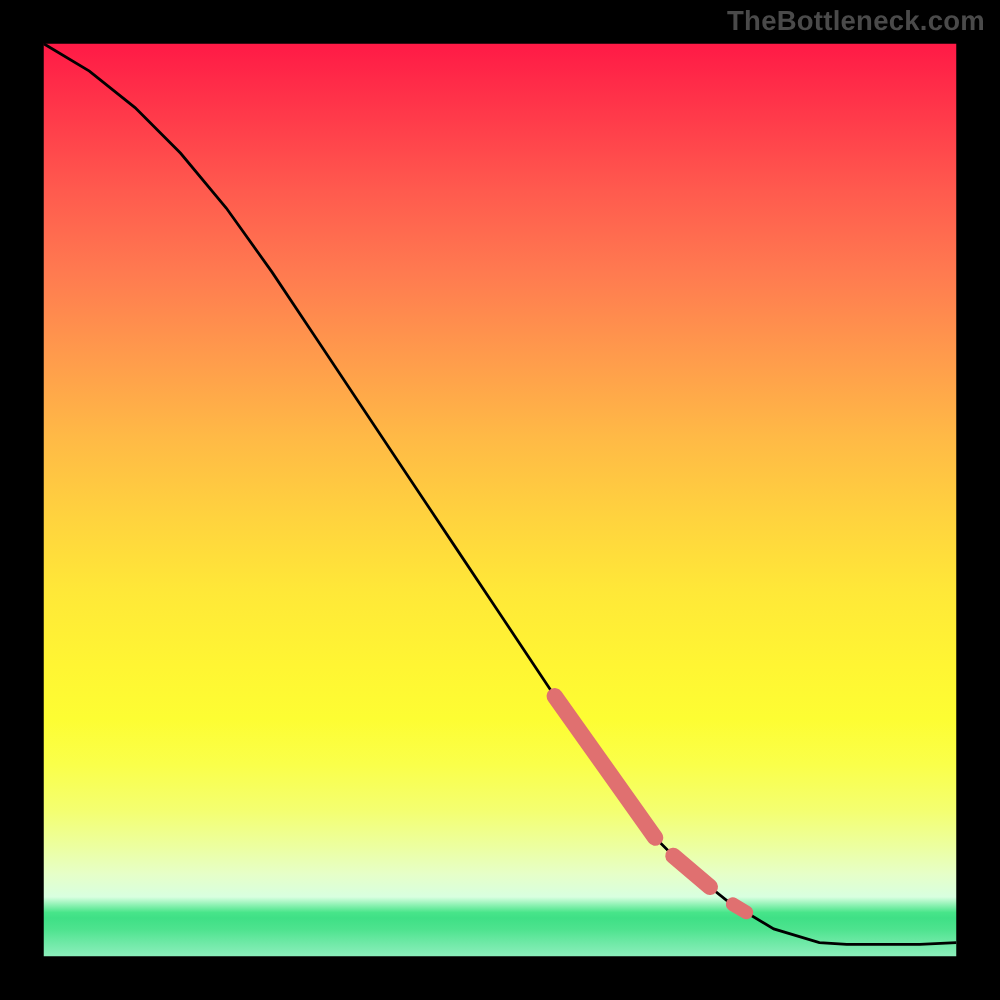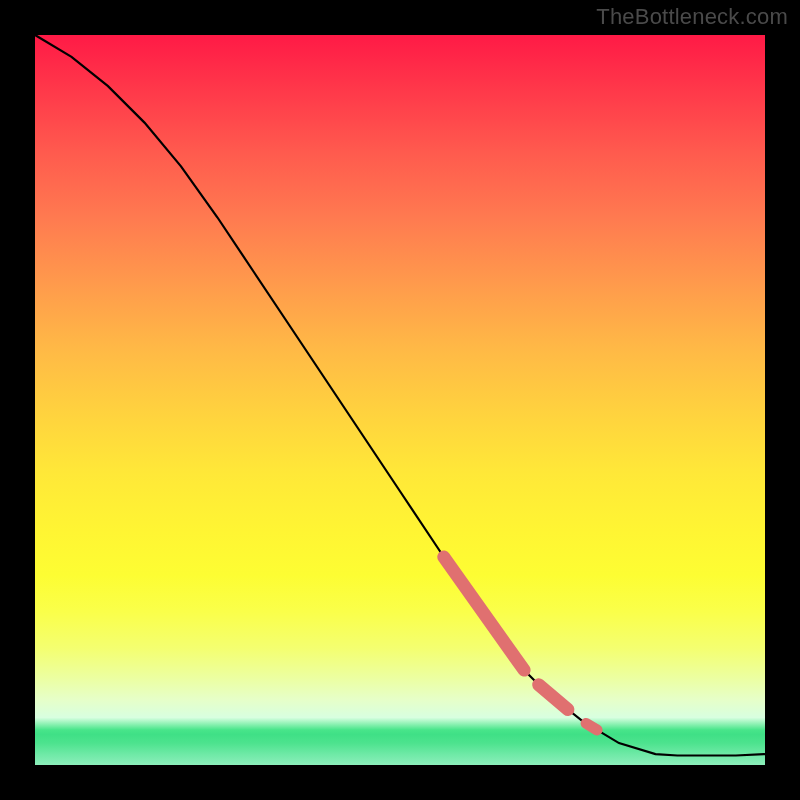--- a/index.html
+++ b/index.html
@@ -12,20 +12,21 @@
     overflow: hidden;
   }
   .watermark {
     position: absolute;
     top: 4px;
     right: 12px;
     color: #4a4a4a;
     font-size: 22px;
     letter-spacing: 0.2px;
     z-index: 10;
+    font-weight: bold;
   }
   .plot-area {
     position: absolute;
     left: 35px;
     top: 35px;
     width: 730px;
     height: 730px;
     background: linear-gradient(to bottom,
       #ff1a46 0%,
       #ff3a4a 8%,

